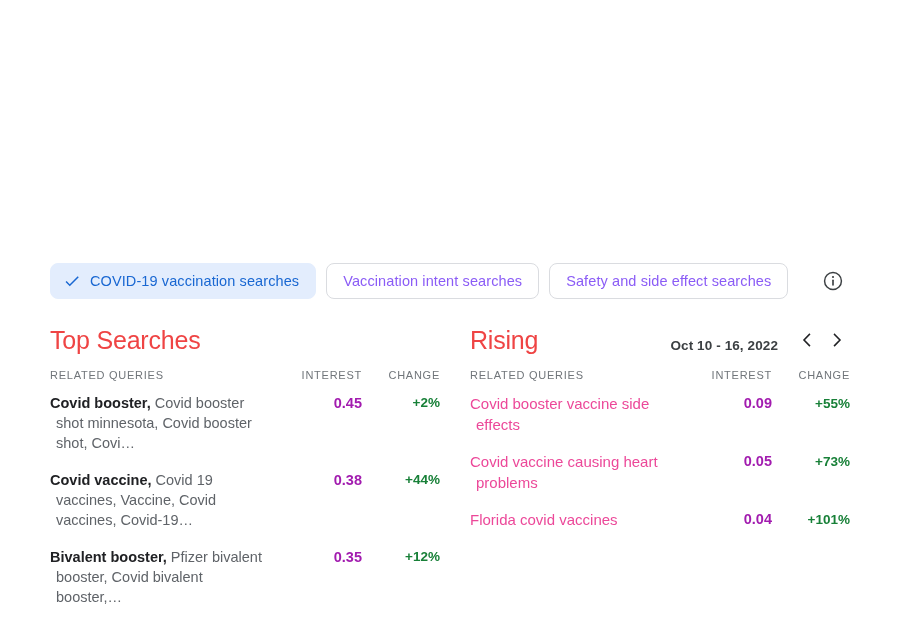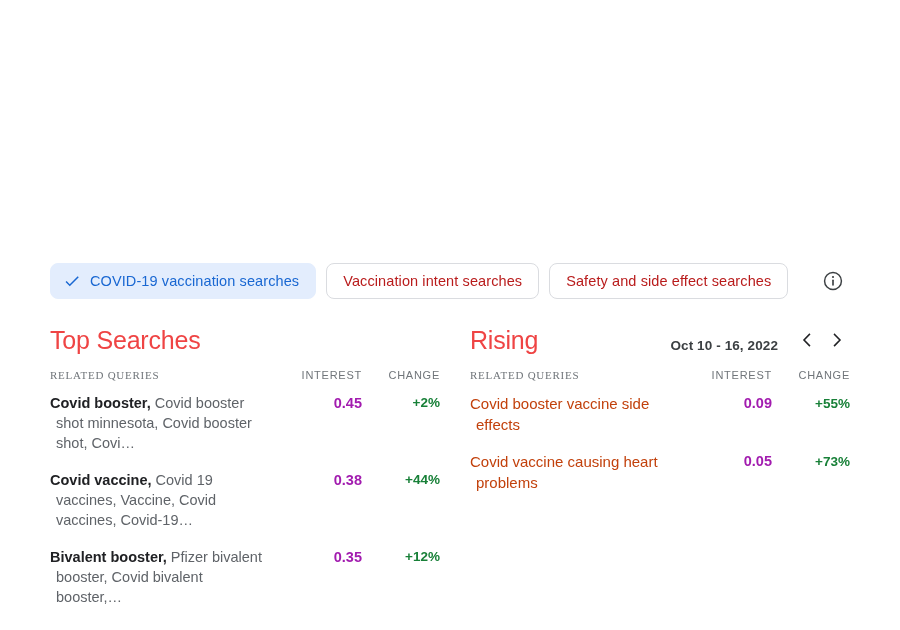--- a/index.html
+++ b/index.html
@@ -34,21 +34,21 @@
     border-radius: 8px;
     display: flex;
     align-items: center;
     padding: 0 16px;
     font-size: 14.5px;
     letter-spacing: .1px;
     white-space: nowrap;
     cursor: pointer;
     background: #ffffff;
     border: 1px solid #dadce0;
-    color: #b91c1c;
+    color: #8b5cf6;
     font-weight: 500;
   }
   .chip.active {
     background: #e3edfd;
     border: 1px solid #e3edfd;
     color: #1967d2;
     font-weight: 400;
     padding-left: 12px;
   }
   .chip .check {
@@ -114,21 +114,21 @@
 
   .col-head {
     display: flex;
     align-items: flex-end;
     margin-top: 11px;
     font-size: 11px;
     letter-spacing: .75px;
     color: #70757a;
     text-transform: uppercase;
   }
-  .col-head .c-query    { flex: 1 1 auto; font-family: Liberation Serif, serif; }
+  .col-head .c-query    { flex: 1 1 auto; }
   .col-head .c-interest { width: 92px; text-align: right; flex: 0 0 auto; }
   .col-head .c-change   { width: 78px; text-align: right; flex: 0 0 auto; }
 
   .rows { margin-top: 12px; }
 
   .row {
     display: flex;
     align-items: flex-start;
     margin-bottom: 17px;
     cursor: pointer;
@@ -161,21 +161,21 @@
     font-weight: 700;
     line-height: 20px;
     color: #188038;
   }
 
   
   #panel-rising .row { margin-bottom: 16px; }
   #panel-rising .row .c-query {
     font-size: 15px;
     line-height: 21px;
-    color: #c2410c;
+    color: #ec4899;
   }
   #panel-rising .row .c-interest { line-height: 21px; }
   #panel-rising .row .c-change { line-height: 21px; }
 </style>
 </head>
 <body>
 
 <div class="chip-row">
 
   <div class="chip active">
@@ -274,15 +274,20 @@
       <div class="c-change">+55%</div>
     </div>
 
 
     <div class="row">
       <div class="c-query">Covid vaccine causing heart problems</div>
       <div class="c-interest">0.05</div>
       <div class="c-change">+73%</div>
     </div>
 
+    <div class="row">
+      <div class="c-query">Florida covid vaccines</div>
+      <div class="c-interest">0.04</div>
+      <div class="c-change">+101%</div>
+    </div>
 
   </div>
 </div>
 
 </body></html>

